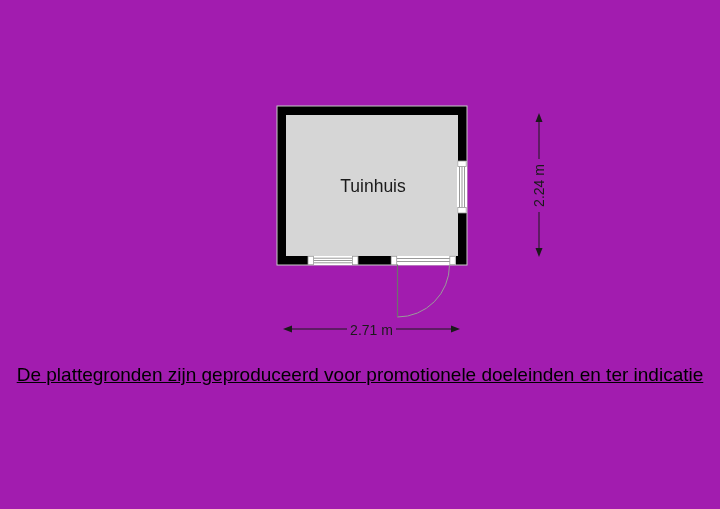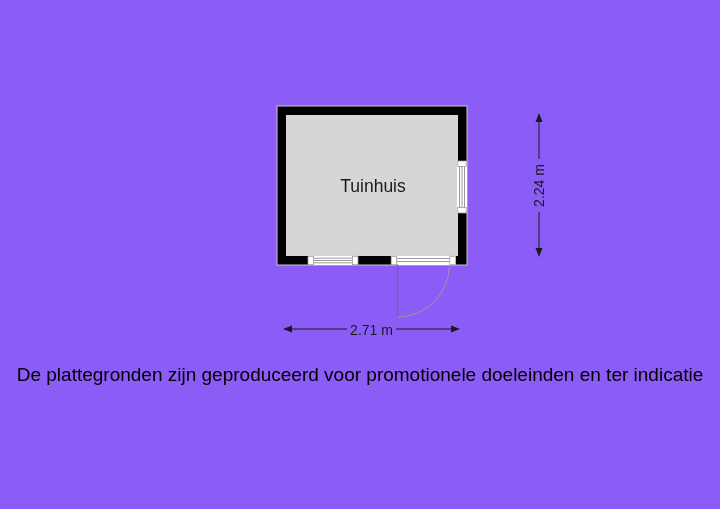--- a/index.html
+++ b/index.html
@@ -6,21 +6,21 @@
   html, body {
     margin: 0;
     padding: 0;
     background: #ffffff;
     font-family: "Liberation Sans", "DejaVu Sans", sans-serif;
   }
   .canvas {
     position: relative;
     width: 720px;
     height: 509px;
-    background: #8b5cf6;
+    background: #a21caf;
     overflow: hidden;
   }
   .plan-svg {
     position: absolute;
     left: 0;
     top: 0;
   }
   
   .wall-outer { stroke: #c9c9c9; stroke-width: 1; }
   .win-line   { stroke: #999999; stroke-width: 1; fill: none; }
@@ -44,20 +44,21 @@
     position: absolute;
     left: 0;
     top: 363px;
     width: 720px;
     text-align: center;
     font-size: 19px;
     line-height: 23px;
     color: #000000;
     white-space: nowrap;
     overflow: hidden;
+    text-decoration: underline;
   }
 </style>
 </head>
 <body>
 
 <div class="canvas">
 
   <svg class="plan-svg" width="720" height="509" viewBox="0 0 720 509">
 
     <rect class="wall-outer" x="277" y="106" width="190" height="159" fill="#000000"></rect>

